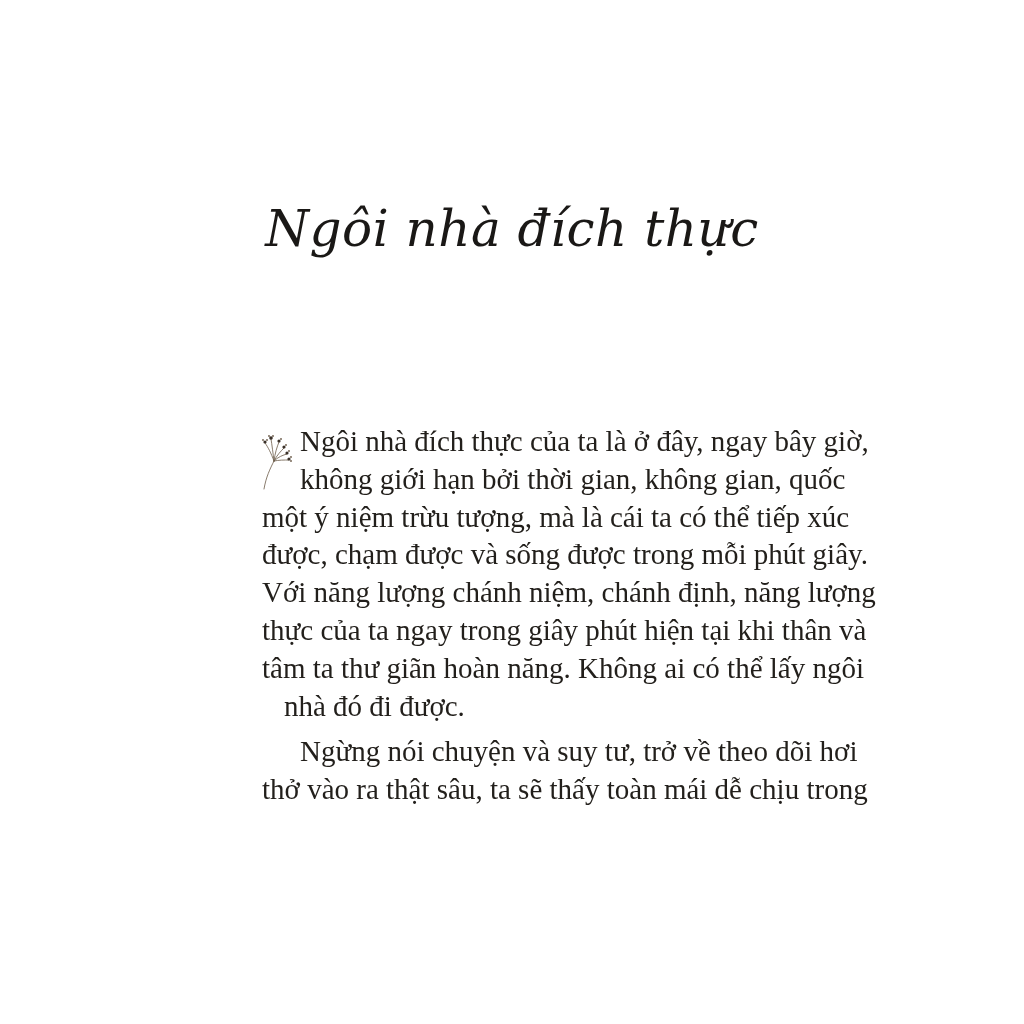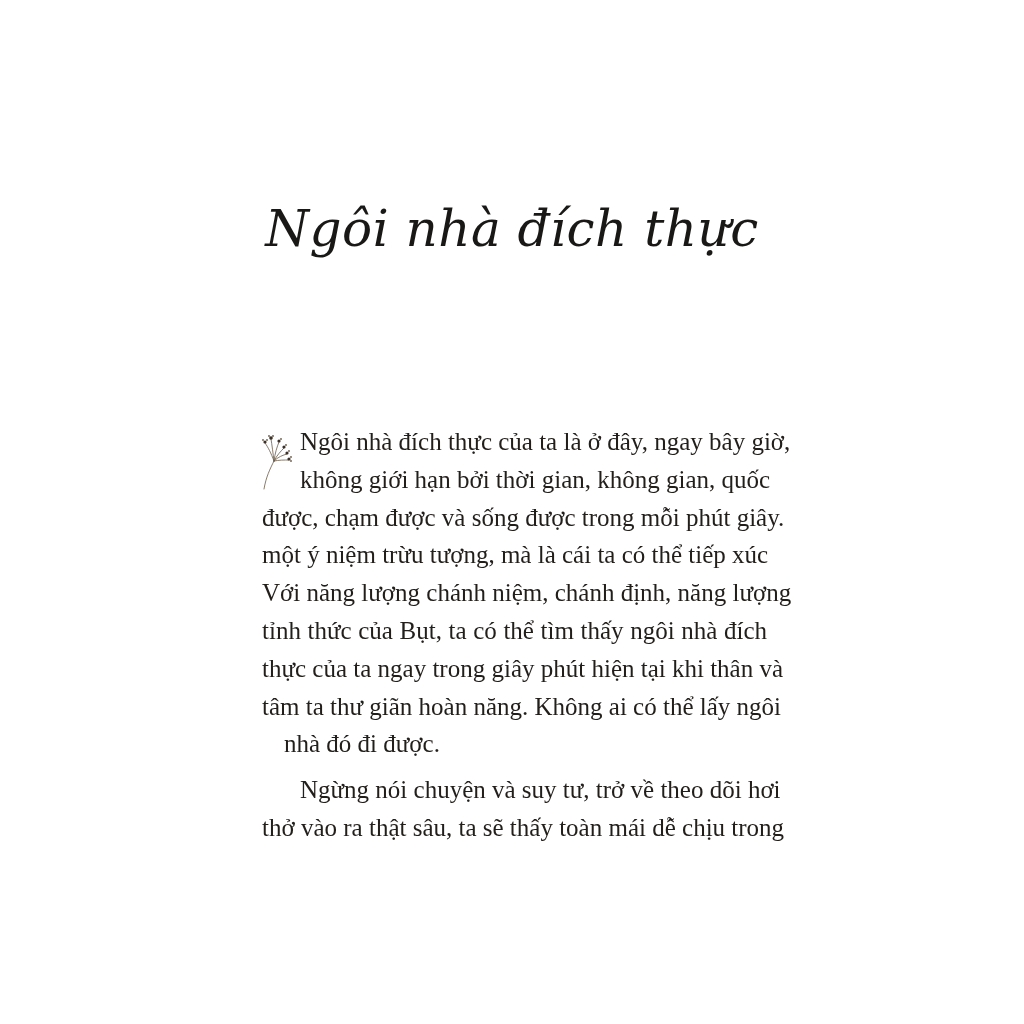--- a/index.html
+++ b/index.html
@@ -33,21 +33,21 @@
       letter-spacing: 0.5px;
       color: #1a1816;
       margin: 0;
     }
     .body-text {
       position: absolute;
       left: 262px;
       top: 423px;
       width: 505px;
       font-family: "Liberation Serif", serif;
-      font-size: 25px;
+      font-size: 29px;
       line-height: 37.8px;
       color: #221f1b;
       text-align: justify;
     }
     .para {
       margin: 0;
       text-align: justify;
       text-align-last: justify;
     }
     .para .line {
@@ -115,24 +115,23 @@
         <circle cx="33" cy="28" r="0.9"></circle>
         <circle cx="33" cy="32" r="0.9"></circle>
       </g>
     </svg>
   </div>
 
   <div class="body-text">
     <p class="para para1">
       <span class="line indent">Ngôi nhà đích thực của ta là ở đây, ngay bây giờ,</span>
       <span class="line indent">không giới hạn bởi thời gian, không gian, quốc</span>
+      <span class="line">một ý niệm trừu tượng, mà là cái ta có thể tiếp xúc</span>
       <span class="line">được, chạm được và sống được trong mỗi phút giây.</span>
-      <span class="line">một ý niệm trừu tượng, mà là cái ta có thể tiếp xúc</span>
       <span class="line">Với năng lượng chánh niệm, chánh định, năng lượng</span>
-      <span class="line">tỉnh thức của Bụt, ta có thể tìm thấy ngôi nhà đích</span>
       <span class="line">thực của ta ngay trong giây phút hiện tại khi thân và</span>
       <span class="line">tâm ta thư giãn hoàn năng. Không ai có thể lấy ngôi</span>
       <span class="line last">nhà đó đi được.</span>
     </p>
     <p class="para para2">
       <span class="line indent">Ngừng nói chuyện và suy tư, trở về theo dõi hơi</span>
       <span class="line">thở vào ra thật sâu, ta sẽ thấy toàn mái dễ chịu trong</span>
     </p>
   </div>
 

